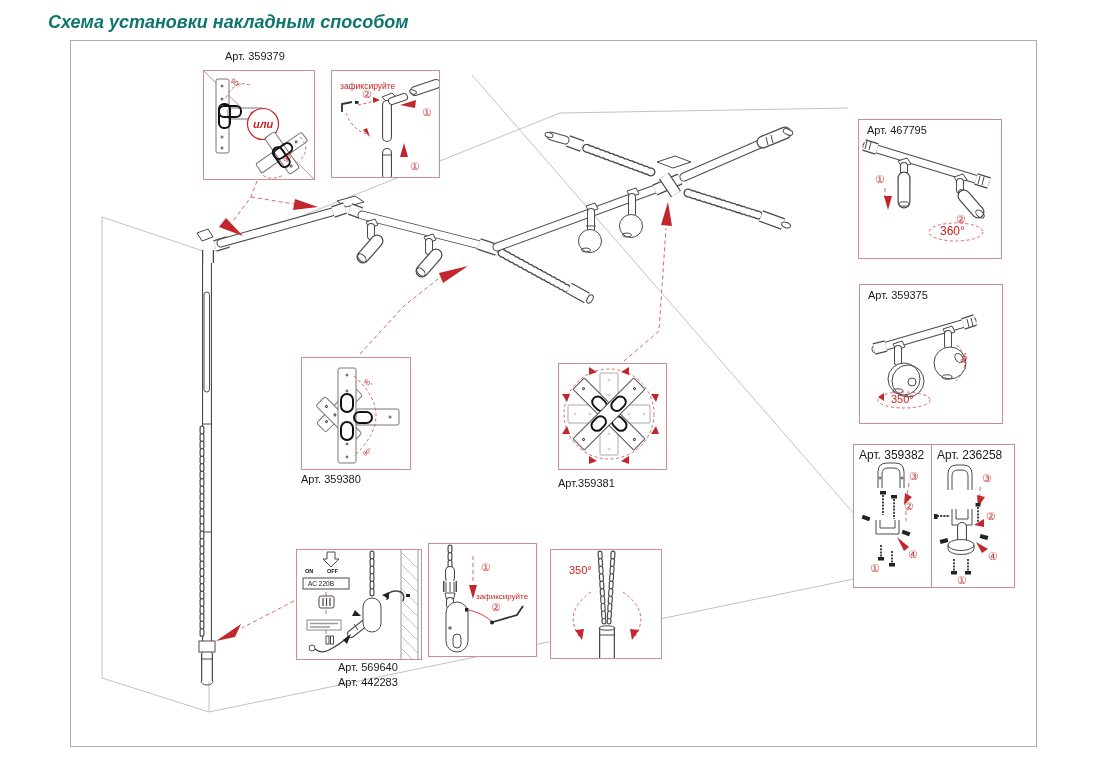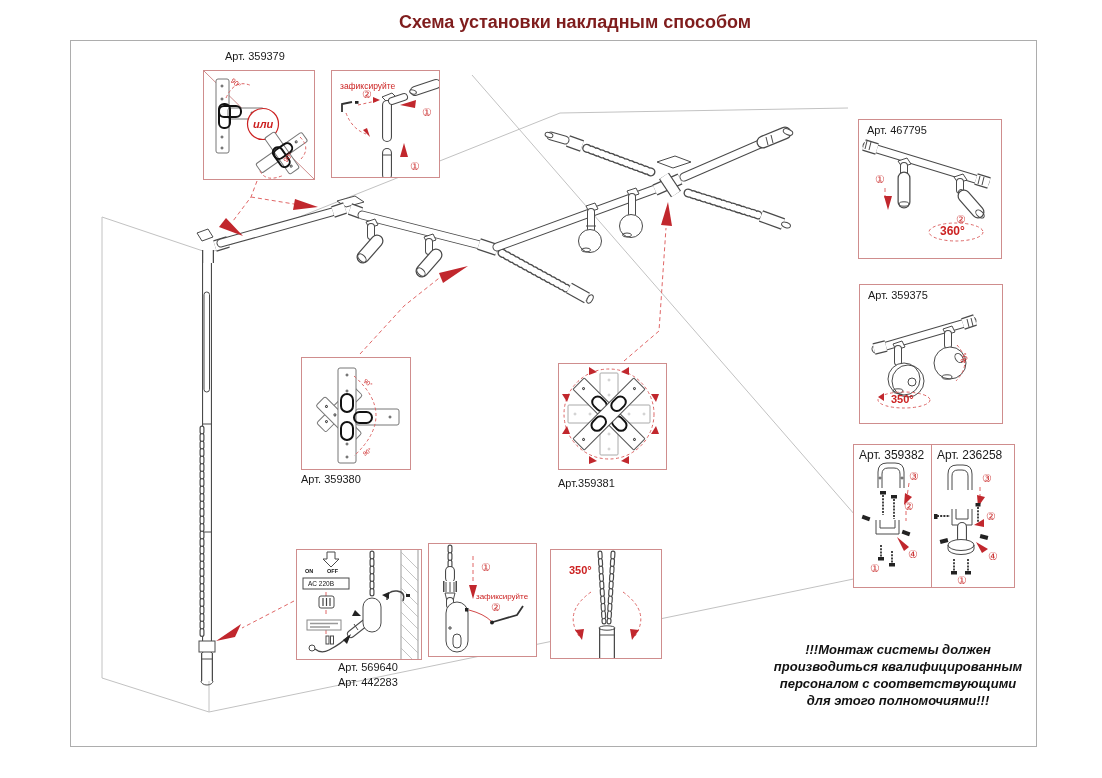--- a/index.html
+++ b/index.html
@@ -1,29 +1,29 @@
 <!DOCTYPE html>
 <html><head>
 <meta charset="utf-8">
 <style>
   html,body{margin:0;padding:0;background:#fff;}
   .stage{position:relative;width:1102px;height:778px;background:#fff;overflow:hidden;
          font-family:"Liberation Sans", sans-serif;}
-  .title{position:absolute;left:48px;right:0;top:12px;text-align:center;
-         font-size:18px;font-weight:bold;color:#7f1d1d;}
+  .title{position:absolute;left:48px;right:0;top:12px;text-align:left;
+         font-size:18px;font-weight:bold;font-style:italic;color:#0f766e;}
   .frame{position:absolute;left:70px;top:40px;width:965px;height:705px;border:1px solid #adadad;}
   svg{position:absolute;left:0;top:0;}
   .scene{width:1102px;height:778px;}
   .box{position:absolute;border:1px solid #cf8d8d;background:#fff;}
   .box svg{width:100%;height:100%;}
   .lbl{position:absolute;font-size:11px;color:#1a1a1a;white-space:nowrap;}
   .lbl10{font-size:12px;}
   .redit{position:absolute;color:#cc2222;font-size:8.5px;white-space:nowrap;}
   .numc{position:absolute;color:#cc3333;font-size:11px;line-height:11px;white-space:nowrap;}
-  .deg{position:absolute;color:#cc2222;font-weight:bold;white-space:nowrap;}
+  .deg{position:absolute;color:#cc2222;font-weight:normal;white-space:nowrap;}
   .deg90{font-size:7px;font-weight:normal;transform-origin:0 0;}
   .or-txt{position:absolute;color:#cc2222;font-weight:bold;font-style:italic;font-size:11px;}
   .warn{position:absolute;left:752px;top:641px;width:292px;text-align:center;
         font-size:13px;font-weight:bold;font-style:italic;color:#111;line-height:17px;}
   
   .thin{stroke:#4a4a4a;stroke-width:1;fill:none;}
   .faint{stroke:#c2c2c2;stroke-width:1;fill:none;}
   .pale{stroke:#aaa;stroke-width:1;fill:#fff;}
   .plate{fill:#fff;stroke:#4a4a4a;stroke-width:1;}
   .gplate{fill:#fff;stroke:#777;stroke-width:1;}
@@ -511,20 +511,14 @@
       <ellipse class="thin" cx="56" cy="78" rx="8" ry="2.2"></ellipse>
       <path class="thin" d="M49,85 h14"></path>
       <path class="rdash" d="M40,42 Q12,62 28,86"></path>
       <path class="rdash" d="M72,42 Q100,62 84,86"></path>
       <polygon class="red" points="31,90 24,80 33,79"></polygon>
       <polygon class="red" points="81,90 88,80 79,79"></polygon>
     </svg>
     <span class="deg" style="left:18px;top:14px;font-size:11px">350°</span>
   </div>
 
-  <div class="warn">
-    <div>!!!Монтаж системы должен</div>
-    <div>производиться квалифицированным</div>
-    <div>персоналом с соответствующими</div>
-    <div>для этого полномочиями!!!</div>
-  </div>
 
 </div>
 
 </body></html>

